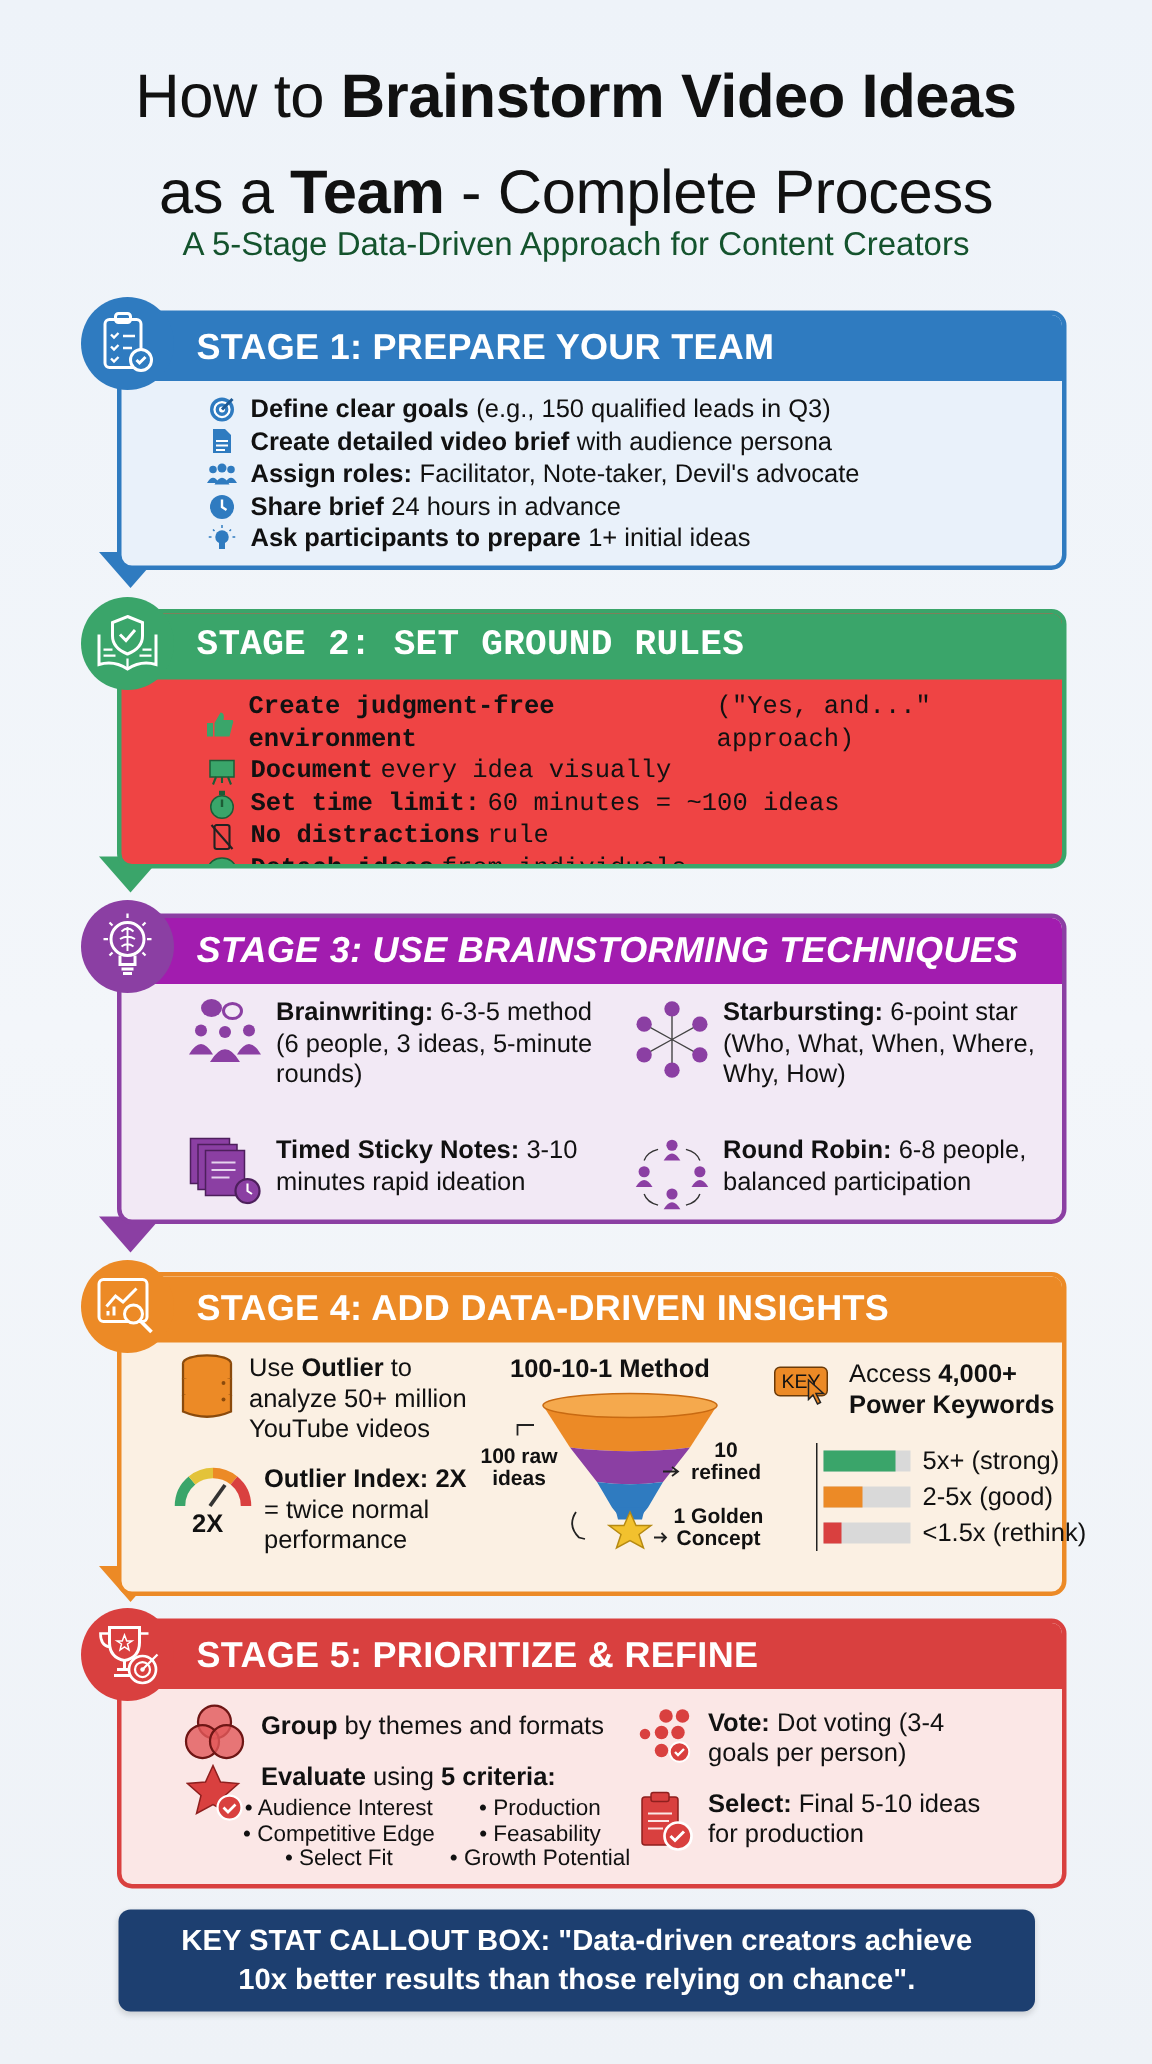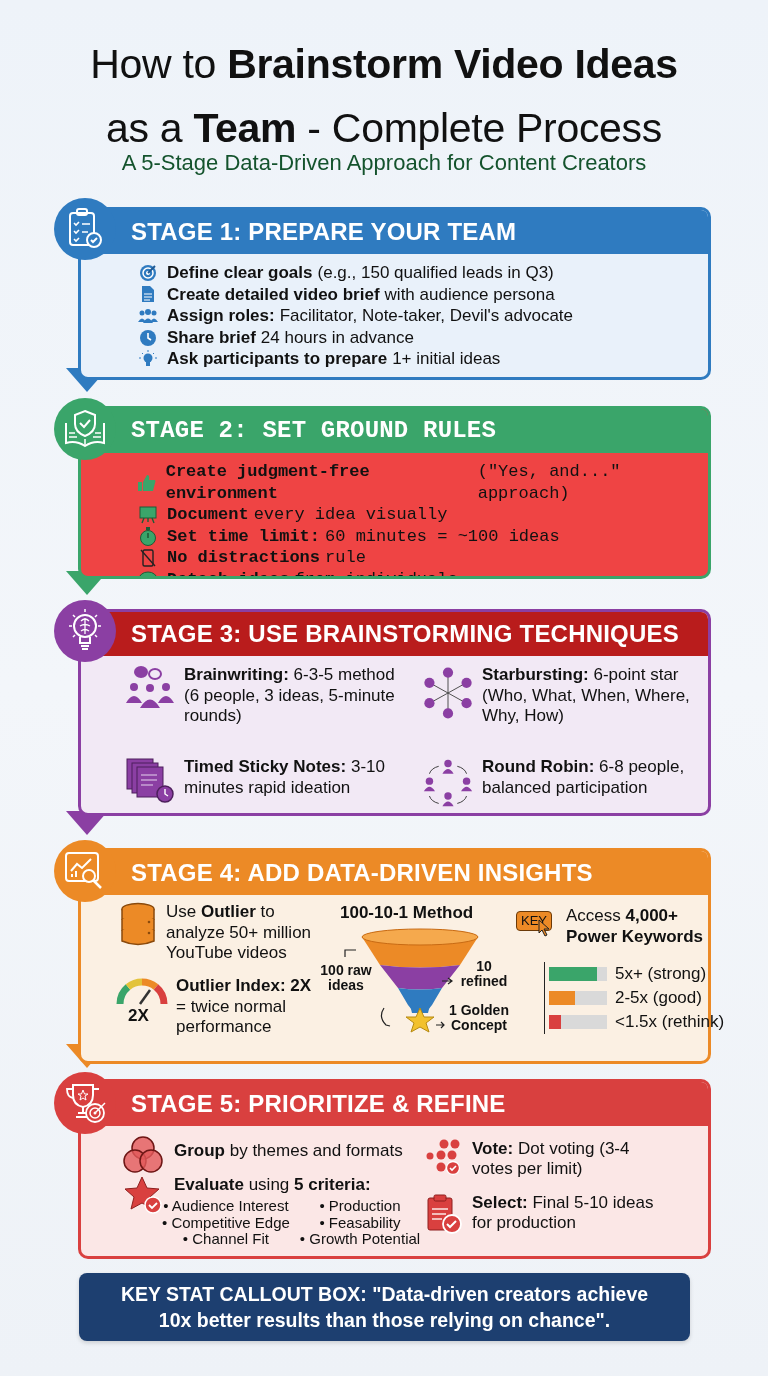--- a/index.html
+++ b/index.html
@@ -49,21 +49,21 @@
   .s1 .hdr { background: #2f7bc0; }
   .s1 .circle, .s1 .stem { background: #2f7bc0; }
   .s1 .arrowhead { border-top-color: #2f7bc0; }
   
   .s2 .box { border-color: #3aa56a; background: #ef4444; font-family: Liberation Mono, monospace; }
   .s2 .hdr { background: #3aa56a; }
   .s2 .circle, .s2 .stem { background: #3aa56a; }
   .s2 .arrowhead { border-top-color: #3aa56a; }
   
   .s3 .box { border-color: #8b3fa3; background: #f2e9f5; }
-  .s3 .hdr { background: #b91c1c; }
+  .s3 .hdr { background: #a21caf; font-style: italic; }
   .s3 .circle, .s3 .stem { background: #8b3fa3; }
   .s3 .arrowhead { border-top-color: #8b3fa3; }
   
   .s4 .box { border-color: #ec8a26; background: #fbf0e3; }
   .s4 .hdr { background: #ec8a26; }
   .s4 .circle, .s4 .stem { background: #ec8a26; }
   .s4 .arrowhead { border-top-color: #ec8a26; }
   
   .s5 .box { border-color: #d9403f; background: #fbe7e6; }
   .s5 .hdr { background: #d9403f; }
@@ -480,21 +480,21 @@
           <path d="M25 30 l3 3 l5 -5" stroke="#fff" stroke-width="1.8" fill="none"></path>
         </svg>
     </div>
     <div>
       <div style="font-size:17px;line-height:20px"><b>Evaluate</b><span> using </span><b>5 criteria:</b></div>
       <div class="small" style="display:grid;grid-template-columns:auto auto;column-gap:10px;margin-left:-12px;margin-top:3px">
         <div>• <span>Audience Interest</span></div>
         <div>• <span>Production</span></div>
         <div>• <span>Competitive Edge</span></div>
         <div>• <span>Feasability</span></div>
-        <div>• <span>Channel Fit</span></div>
+        <div>• <span>Select Fit</span></div>
         <div>• <span>Growth Potential</span></div>
       </div>
     </div>
   </div>
 
   <div class="tech" style="left:424px;top:1139px;width:280px;line-height:20px">
     <div style="width:40px;flex:none;margin-right:8px">
       <svg width="40" height="38" viewBox="0 0 40 38">
           <g fill="#d9403f">
             <circle cx="20" cy="5" r="4.5"></circle>
@@ -503,21 +503,21 @@
             <circle cx="17" cy="16" r="4.5"></circle>
             <circle cx="28" cy="16" r="4.5"></circle>
             <circle cx="17" cy="28" r="4.5"></circle>
           </g>
           <circle cx="29" cy="29" r="6.5" fill="#d9403f" stroke="#fff" stroke-width="1.3"></circle>
           <path d="M26 29 l2 2 l4 -4" stroke="#fff" stroke-width="1.6" fill="none"></path>
         </svg>
     </div>
     <div>
       <div><b>Vote:</b><span> Dot voting (3-4</span></div>
-      <div>votes per limit)</div>
+      <div>goals per person)</div>
     </div>
   </div>
 
   <div class="tech" style="left:426px;top:1193px;width:280px;line-height:20px">
     <div style="width:40px;flex:none;margin-right:6px">
       <svg width="38" height="42" viewBox="0 0 38 42">
           <rect x="2" y="5" width="24" height="32" rx="2" fill="#d9403f" stroke="#8e1f1e"></rect>
           <rect x="8" y="2" width="12" height="6" rx="1.5" fill="#d9403f" stroke="#8e1f1e"></rect>
           <path d="M6 16 H22 M6 21 H20 M6 26 H16" stroke="#fbe7e6" stroke-width="1.4"></path>
           <circle cx="26" cy="31" r="9" fill="#d9403f" stroke="#fff" stroke-width="1.8"></circle>

